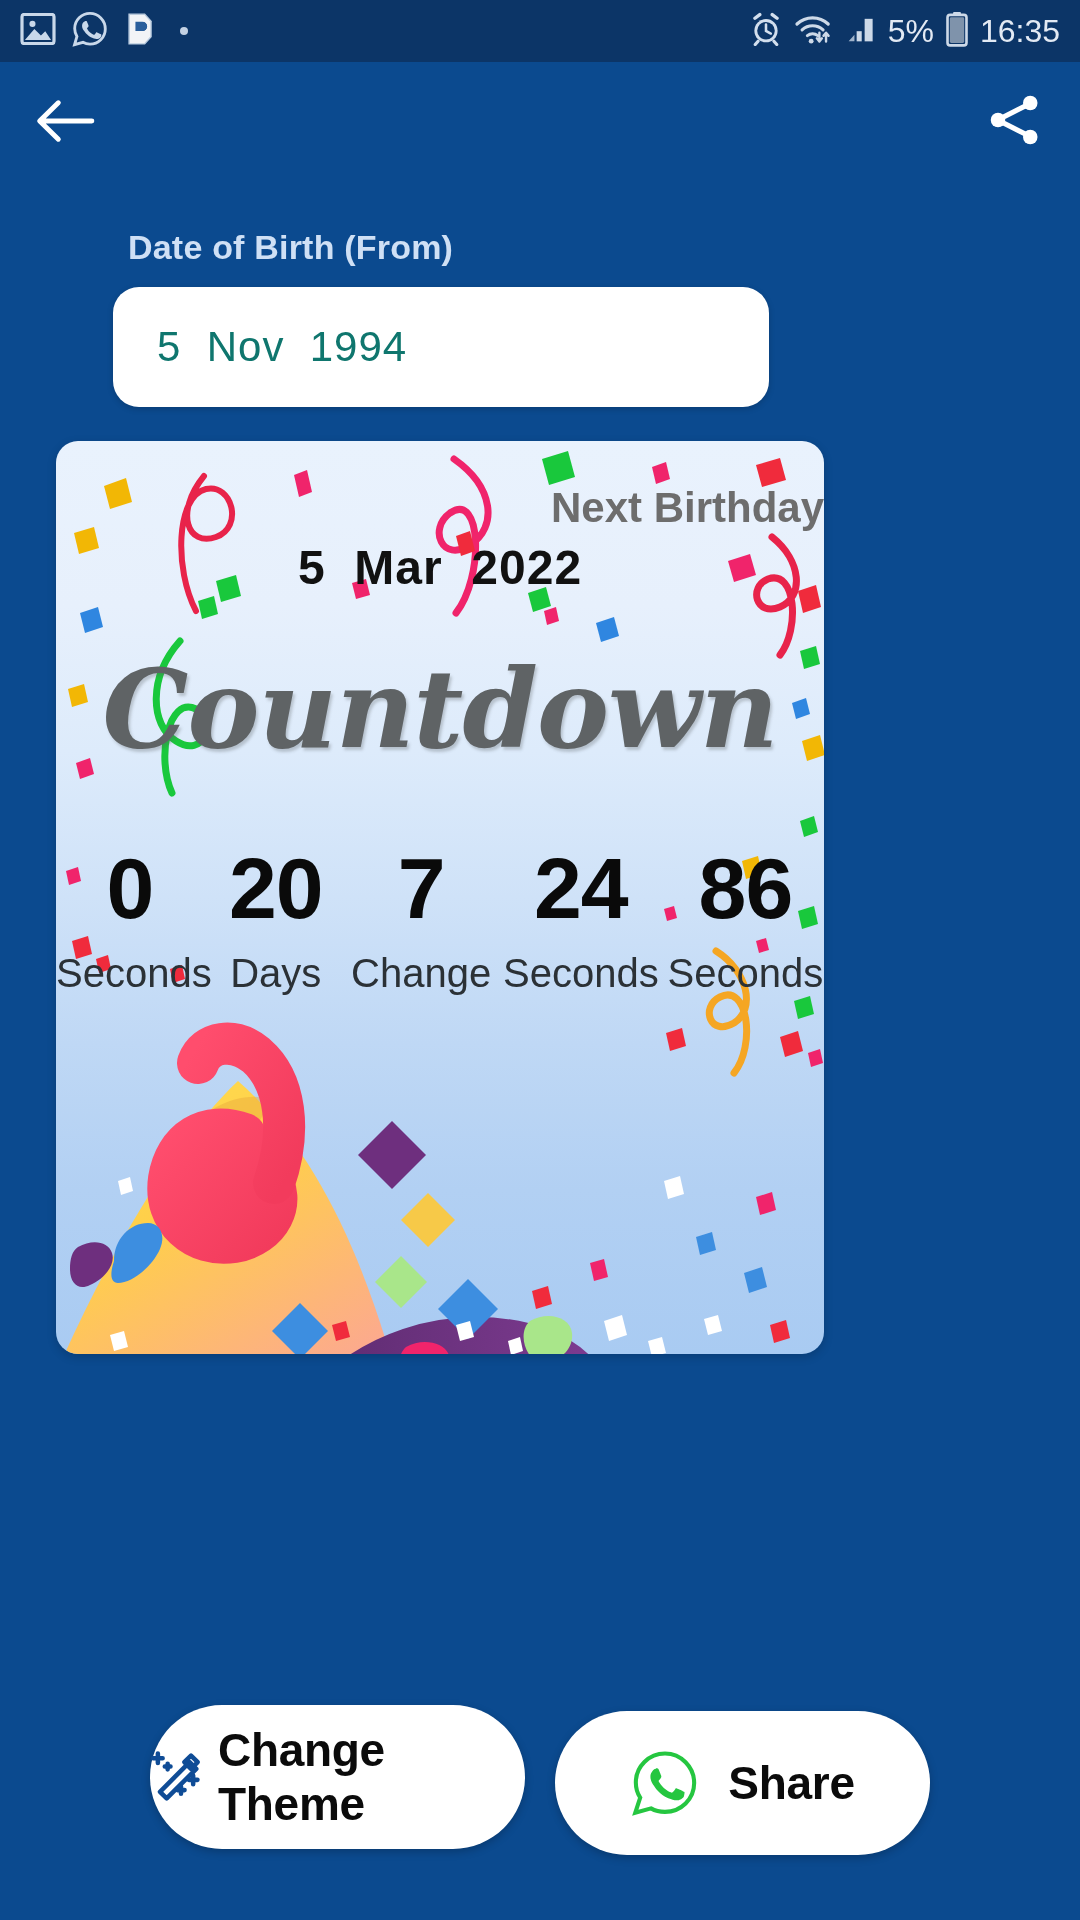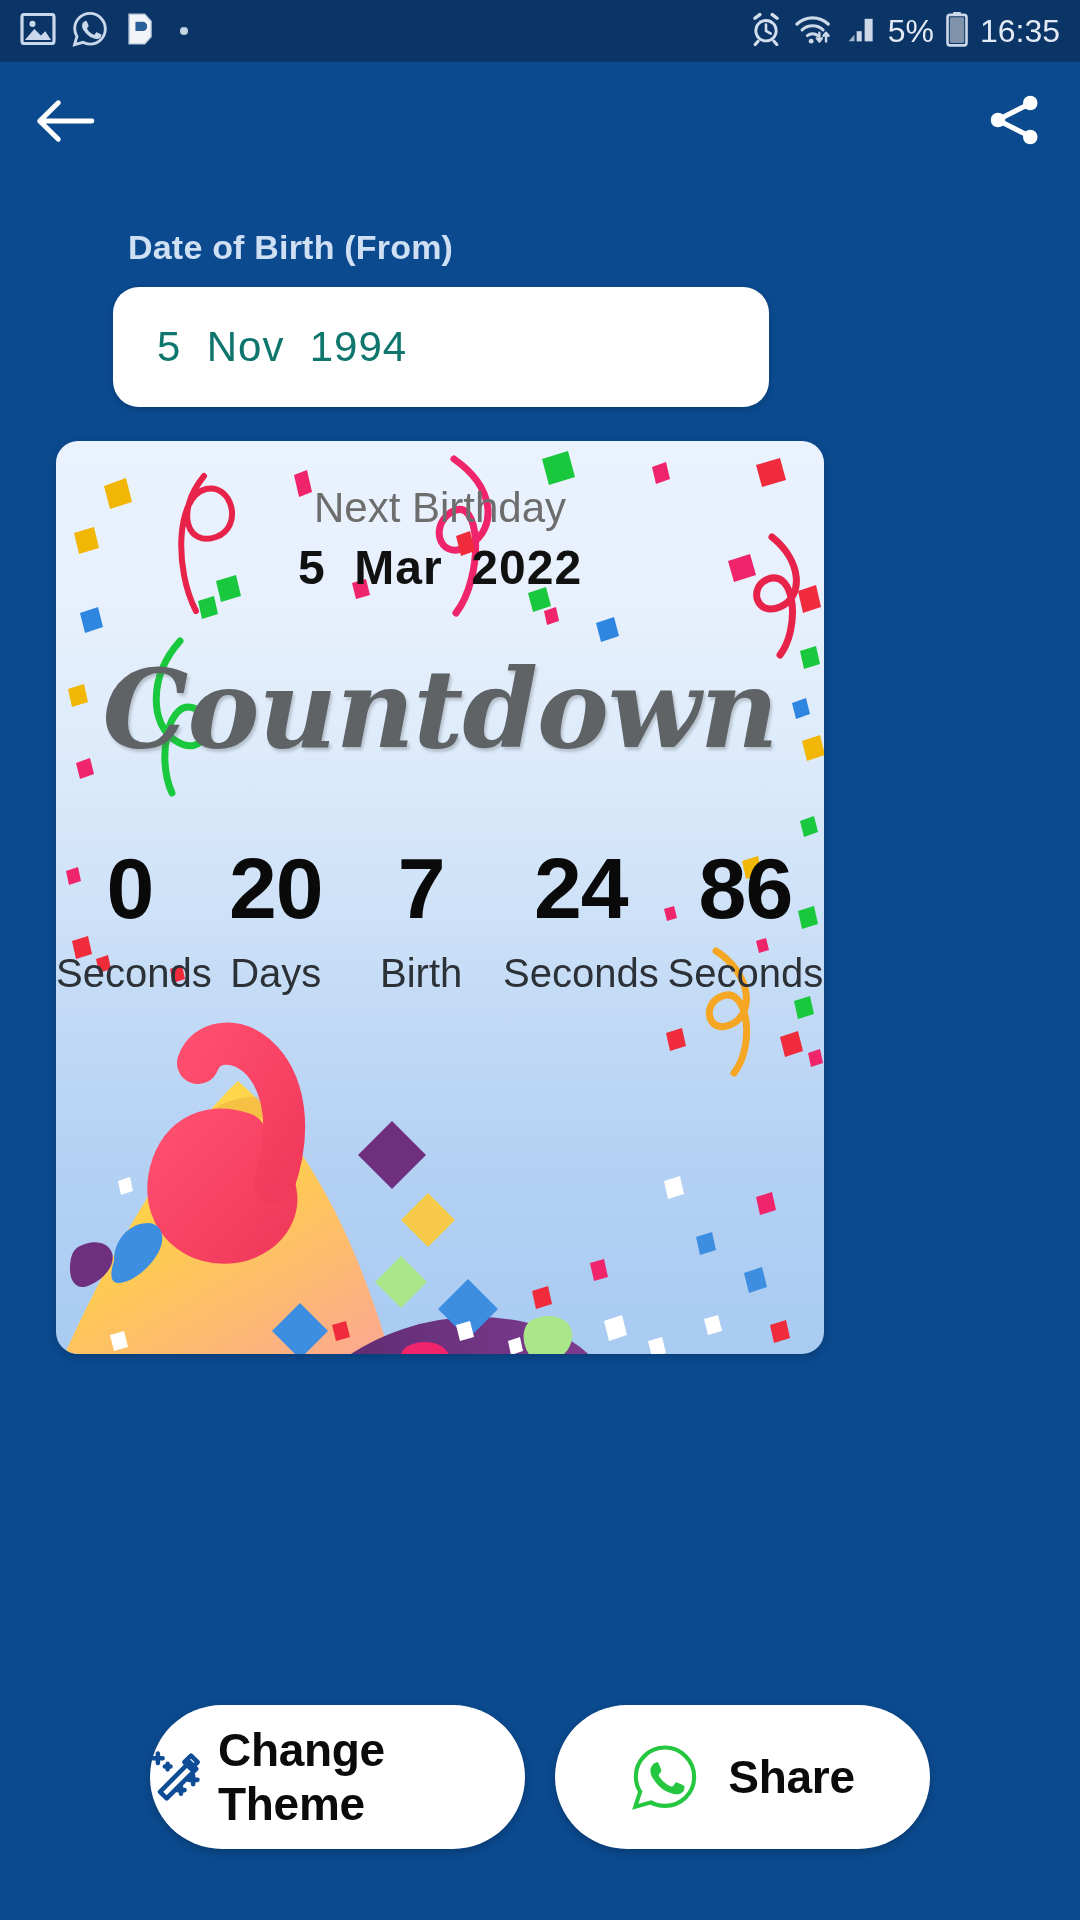--- a/index.html
+++ b/index.html
@@ -78,22 +78,22 @@
        #e9f2fd 0%, #e7f0fc 18%, #ddebfb 34%,
        #cfe2f8 50%, #bfd8f5 66%, #b2d0f3 82%, #a9cbf2 100%);
     box-shadow:0 3px 10px rgba(0,0,0,0.18);
   }
   .card-inner { position:relative; width:100%; height:100%; }
   .confetti-layer { position:absolute; inset:0; }
   .card-text { position:absolute; inset:0; }
 
   .next-bd {
     position:absolute; top:43px; width:100%;
-    text-align:center;
-    color:#6d6d6d; font-size:42px; font-weight:400;
+    text-align:right;
+    color:#6d6d6d; font-size:42px; font-weight:700;
   }
   .next-date {
     position:absolute; top:99px; width:100%;
     text-align:center;
     color:#111111; font-size:48px; font-weight:bold;
     letter-spacing:1px; white-space:pre;
   }
   .countdown-script {
     position:absolute; top:205px; width:100%;
     text-align:center;
@@ -132,21 +132,21 @@
     display:flex; justify-content:center; gap:30px;
   }
   .btn {
     height:144px; background:#ffffff;
     border-radius:72px;
     display:flex; align-items:center; justify-content:center;
     box-shadow:0 3px 8px rgba(0,0,0,0.22);
     gap:6px;
   }
   .btn-theme { width:375px; }
-  .btn-share { width:375px; gap:28px; }
+  .btn-share { width:375px; gap:28px;margin-top:6px; }
   .btn-label {
     color:#0b0b0b; font-size:46px; font-weight:bold;
     letter-spacing:-0.3px;
   }
   .btn-ico { display:flex; align-items:center; }
 </style>
 </head>
 <body>
 
 <div id="app">
@@ -348,21 +348,21 @@
           <div class="cd-cell cell-months">
             <div class="cd-num">0</div>
             <div class="cd-lbl">Seconds</div>
           </div>
           <div class="cd-cell cell-days">
             <div class="cd-num">20</div>
             <div class="cd-lbl">Days</div>
           </div>
           <div class="cd-cell cell-hours">
             <div class="cd-num">7</div>
-            <div class="cd-lbl">Birth</div>
+            <div class="cd-lbl">Change</div>
           </div>
           <div class="cd-cell cell-minutes">
             <div class="cd-num">24</div>
             <div class="cd-lbl">Seconds</div>
           </div>
           <div class="cd-cell cell-seconds">
             <div class="cd-num">86</div>
             <div class="cd-lbl">Seconds</div>
           </div>
         </div>

